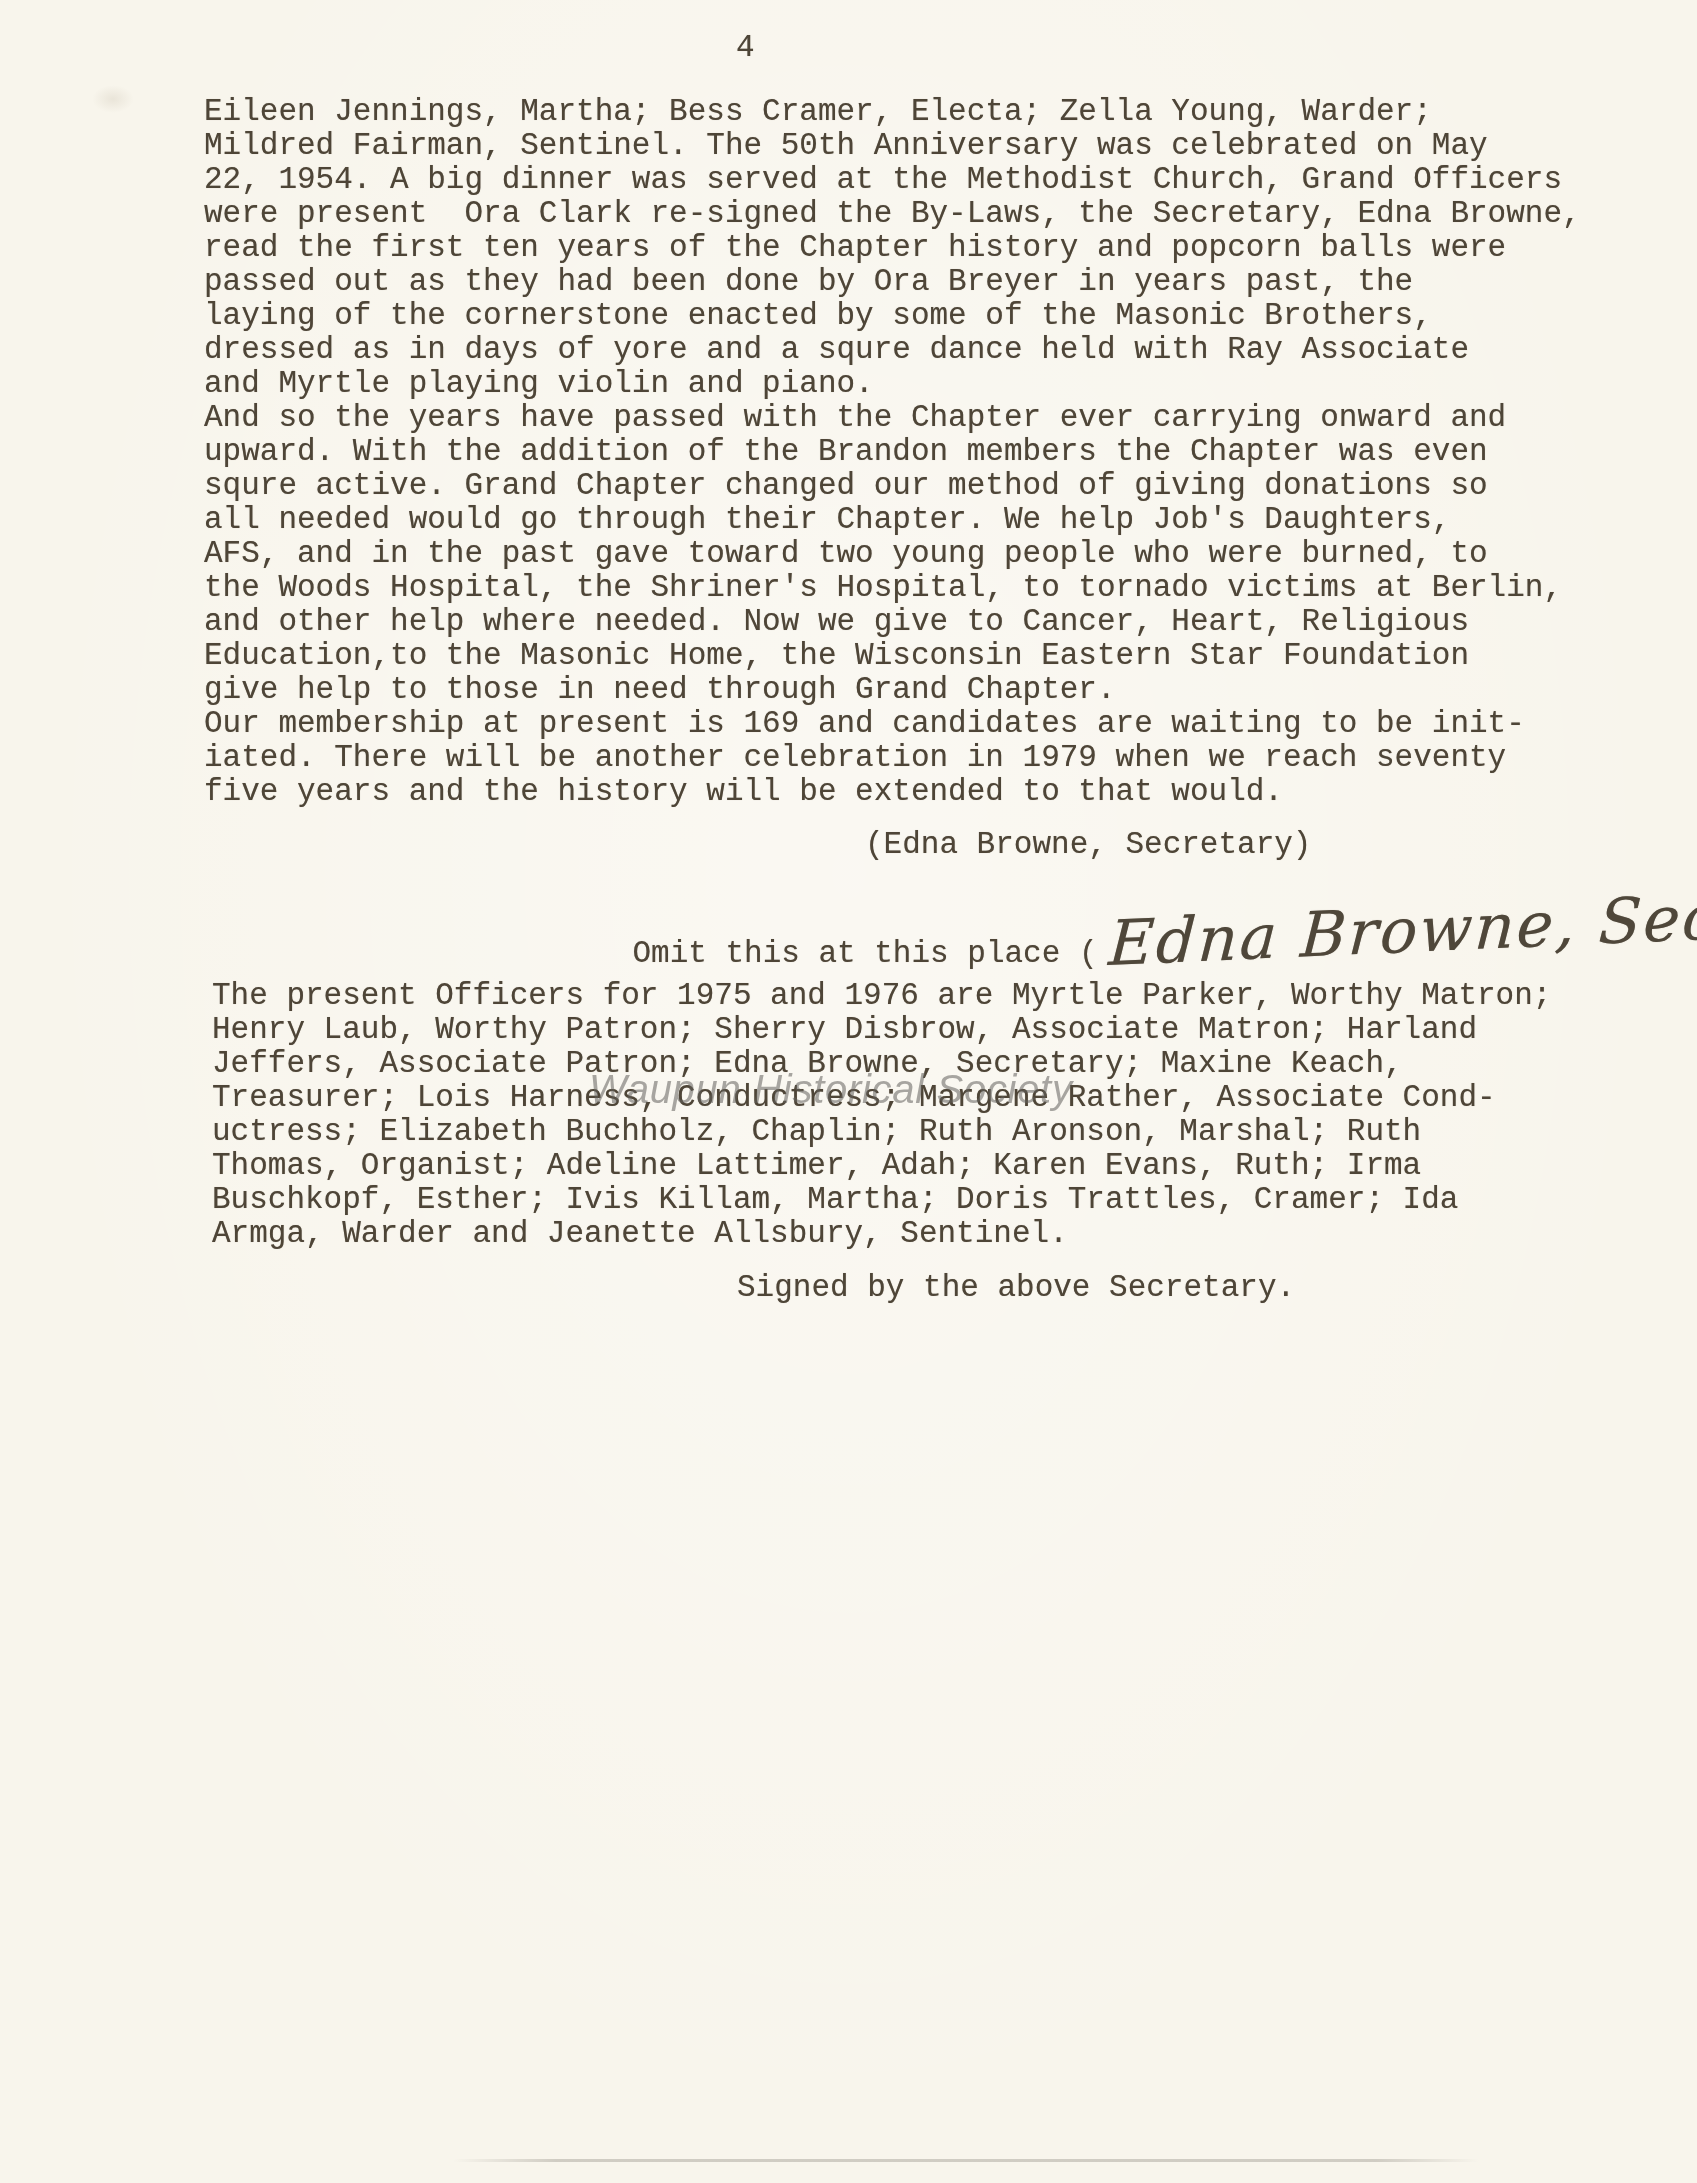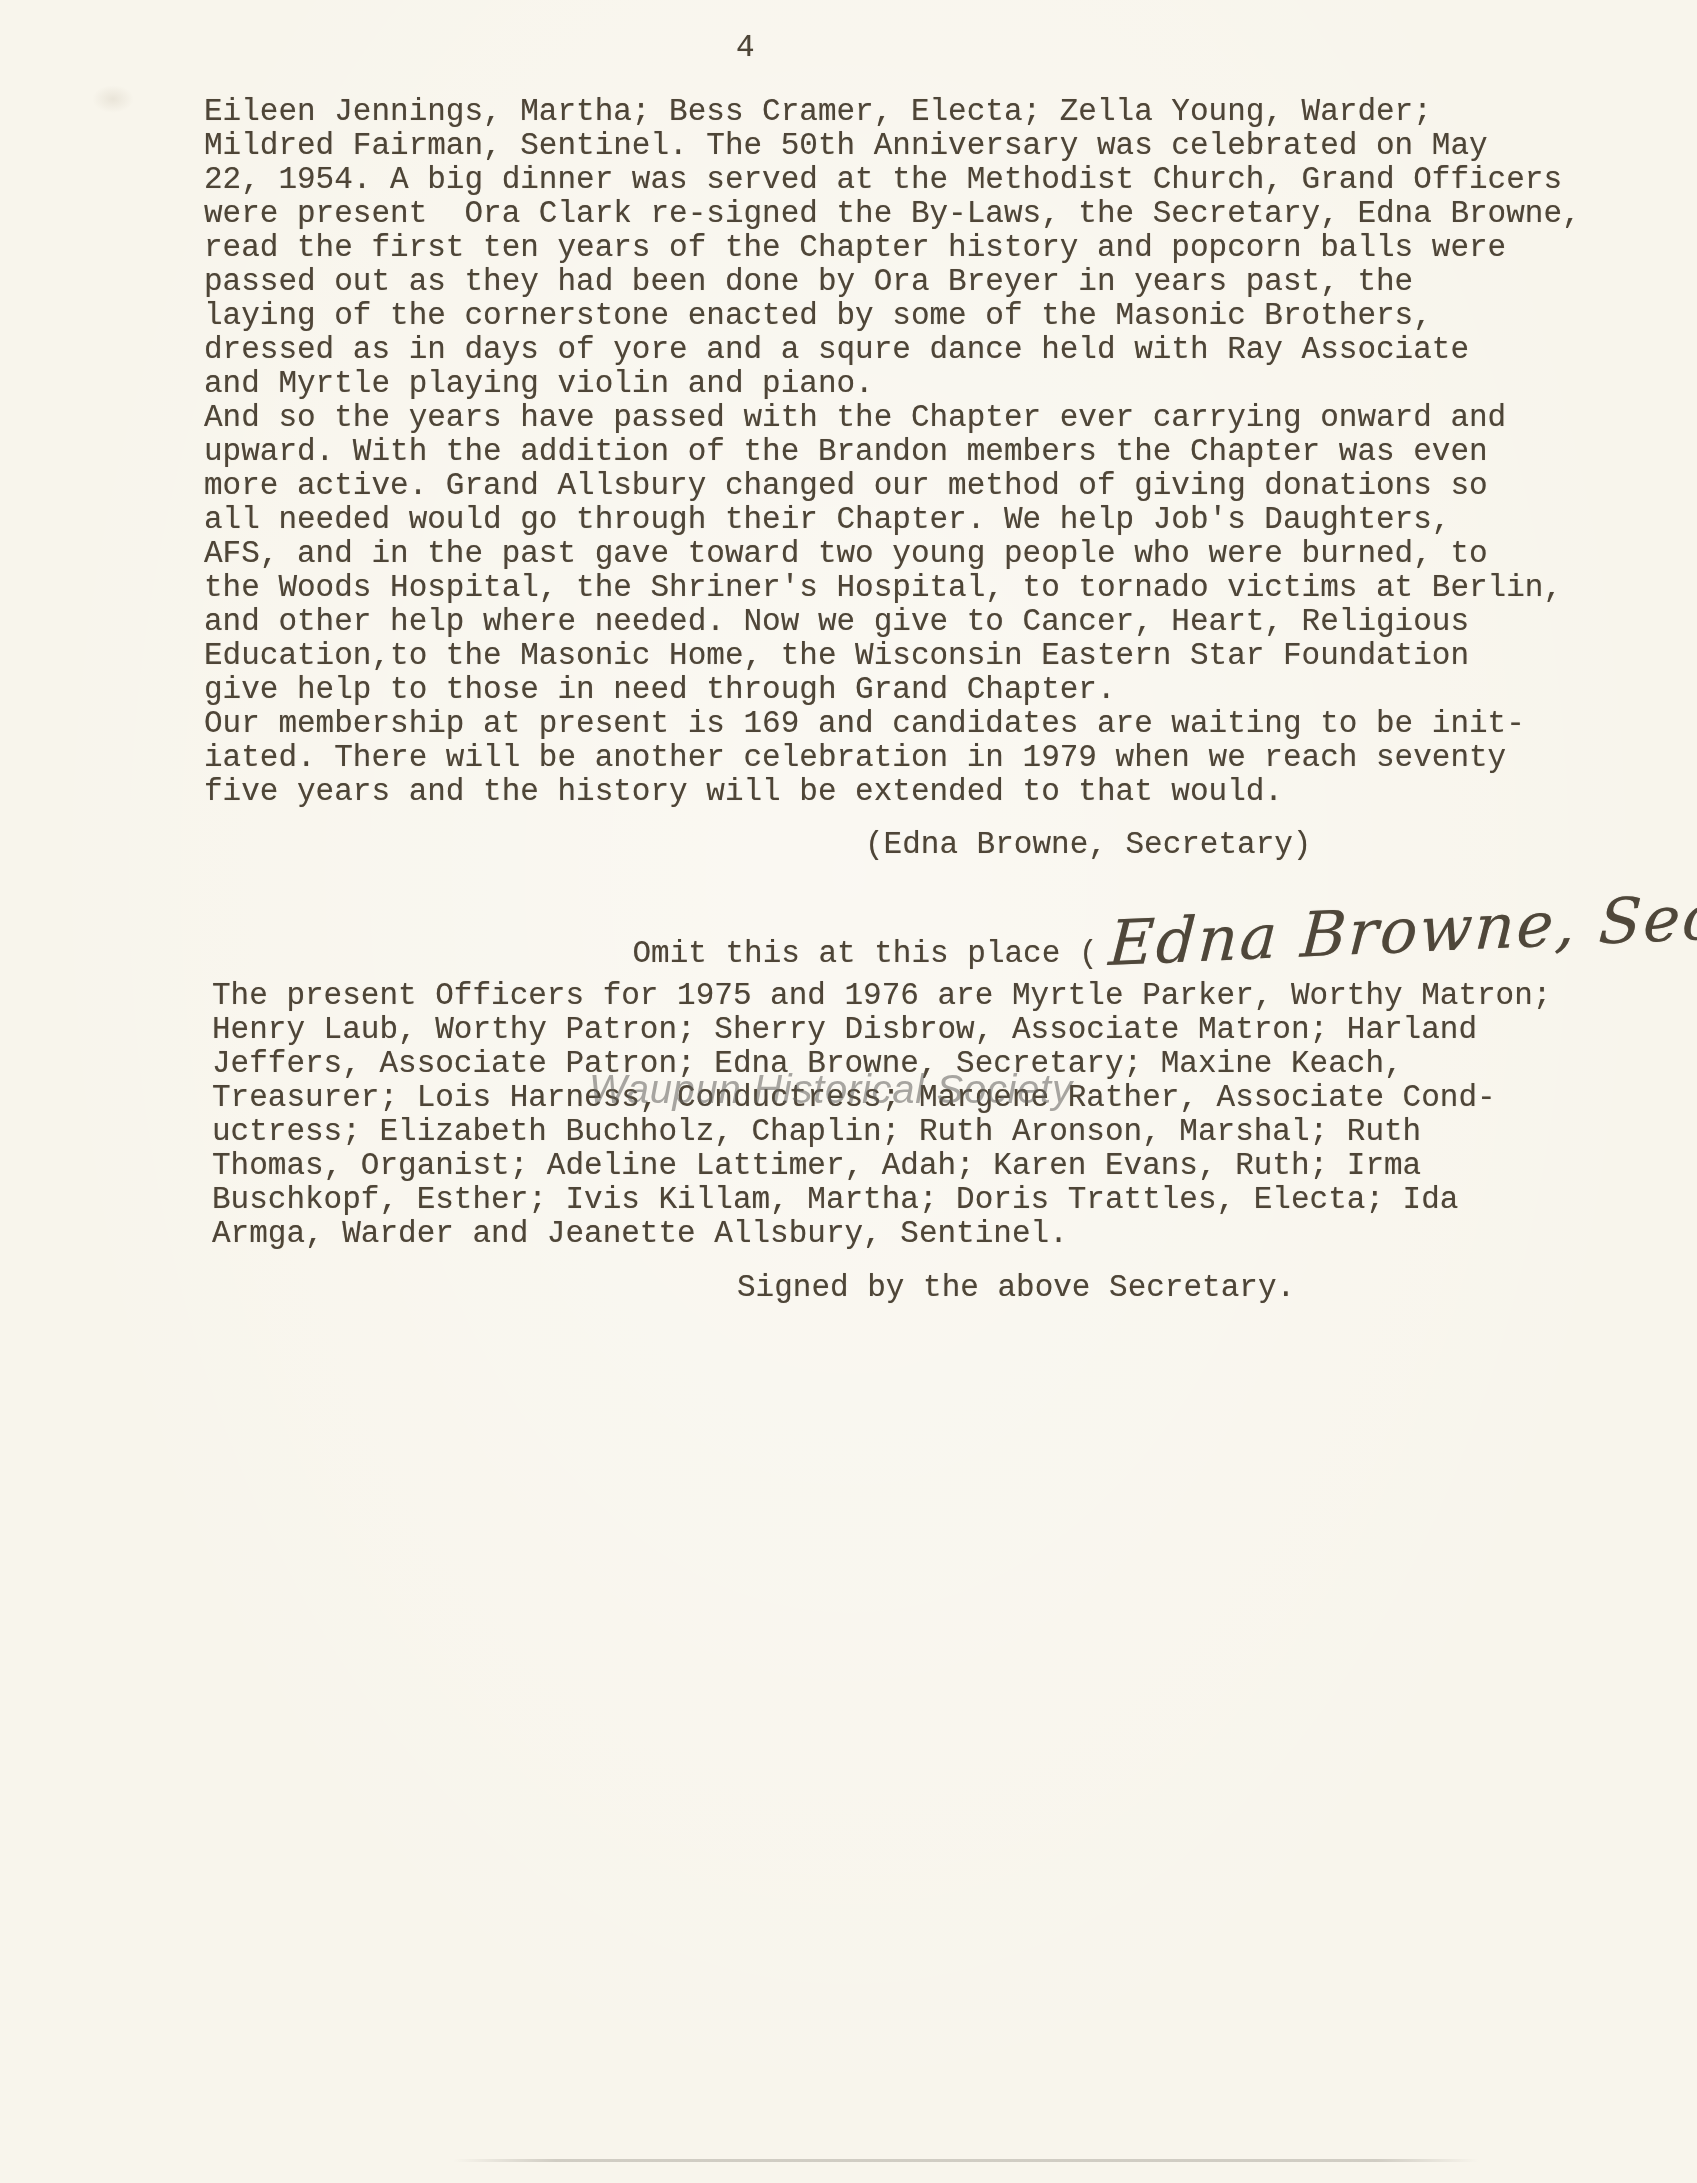--- a/index.html
+++ b/index.html
@@ -121,21 +121,21 @@
       <div class="tline">Mildred Fairman, Sentinel. The 50th Anniversary was celebrated on May</div>
       <div class="tline">22, 1954. A big dinner was served at the Methodist Church, Grand Officers</div>
       <div class="tline">were present  Ora Clark re-signed the By-Laws, the Secretary, Edna Browne,</div>
       <div class="tline">read the first ten years of the Chapter history and popcorn balls were</div>
       <div class="tline">passed out as they had been done by Ora Breyer in years past, the</div>
       <div class="tline">laying of the cornerstone enacted by some of the Masonic Brothers,</div>
       <div class="tline">dressed as in days of yore and a squre dance held with Ray Associate</div>
       <div class="tline">and Myrtle playing violin and piano.</div>
       <div class="tline">And so the years have passed with the Chapter ever carrying onward and</div>
       <div class="tline">upward. With the addition of the Brandon members the Chapter was even</div>
-      <div class="tline">more active. Grand Allsbury changed our method of giving donations so</div>
+      <div class="tline">squre active. Grand Chapter changed our method of giving donations so</div>
       <div class="tline">all needed would go through their Chapter. We help Job's Daughters,</div>
       <div class="tline">AFS, and in the past gave toward two young people who were burned, to</div>
       <div class="tline">the Woods Hospital, the Shriner's Hospital, to tornado victims at Berlin,</div>
       <div class="tline">and other help where needed. Now we give to Cancer, Heart, Religious</div>
       <div class="tline">Education,to the Masonic Home, the Wisconsin Eastern Star Foundation</div>
       <div class="tline">give help to those in need through Grand Chapter.</div>
       <div class="tline">Our membership at present is 169 and candidates are waiting to be init-</div>
       <div class="tline">iated. There will be another celebration in 1979 when we reach seventy</div>
       <div class="tline">five years and the history will be extended to that would.</div>
     </div>
@@ -146,21 +146,21 @@
     <span>Omit this at this place (</span><span class="handwritten">Edna Browne, Secy</span>
   </div>
 
   <div class="typed officers-block">
       <div class="tline">The present Officers for 1975 and 1976 are Myrtle Parker, Worthy Matron;</div>
       <div class="tline">Henry Laub, Worthy Patron; Sherry Disbrow, Associate Matron; Harland</div>
       <div class="tline">Jeffers, Associate Patron; Edna Browne, Secretary; Maxine Keach,</div>
       <div class="tline">Treasurer; Lois Harness, Conductress; Margene Rather, Associate Cond-</div>
       <div class="tline">uctress; Elizabeth Buchholz, Chaplin; Ruth Aronson, Marshal; Ruth</div>
       <div class="tline">Thomas, Organist; Adeline Lattimer, Adah; Karen Evans, Ruth; Irma</div>
-      <div class="tline">Buschkopf, Esther; Ivis Killam, Martha; Doris Trattles, Electa; Ida</div>
+      <div class="tline">Buschkopf, Esther; Ivis Killam, Martha; Doris Trattles, Cramer; Ida</div>
       <div class="tline">Armga, Warder and Jeanette Allsbury, Sentinel.</div>
     </div>
 
   <div class="typed closing-line">Signed by the above Secretary.</div>
 
   <div class="watermark">Waupun Historical Society</div>
 
   <div class="scan-artifact"></div>
 
 </div>

